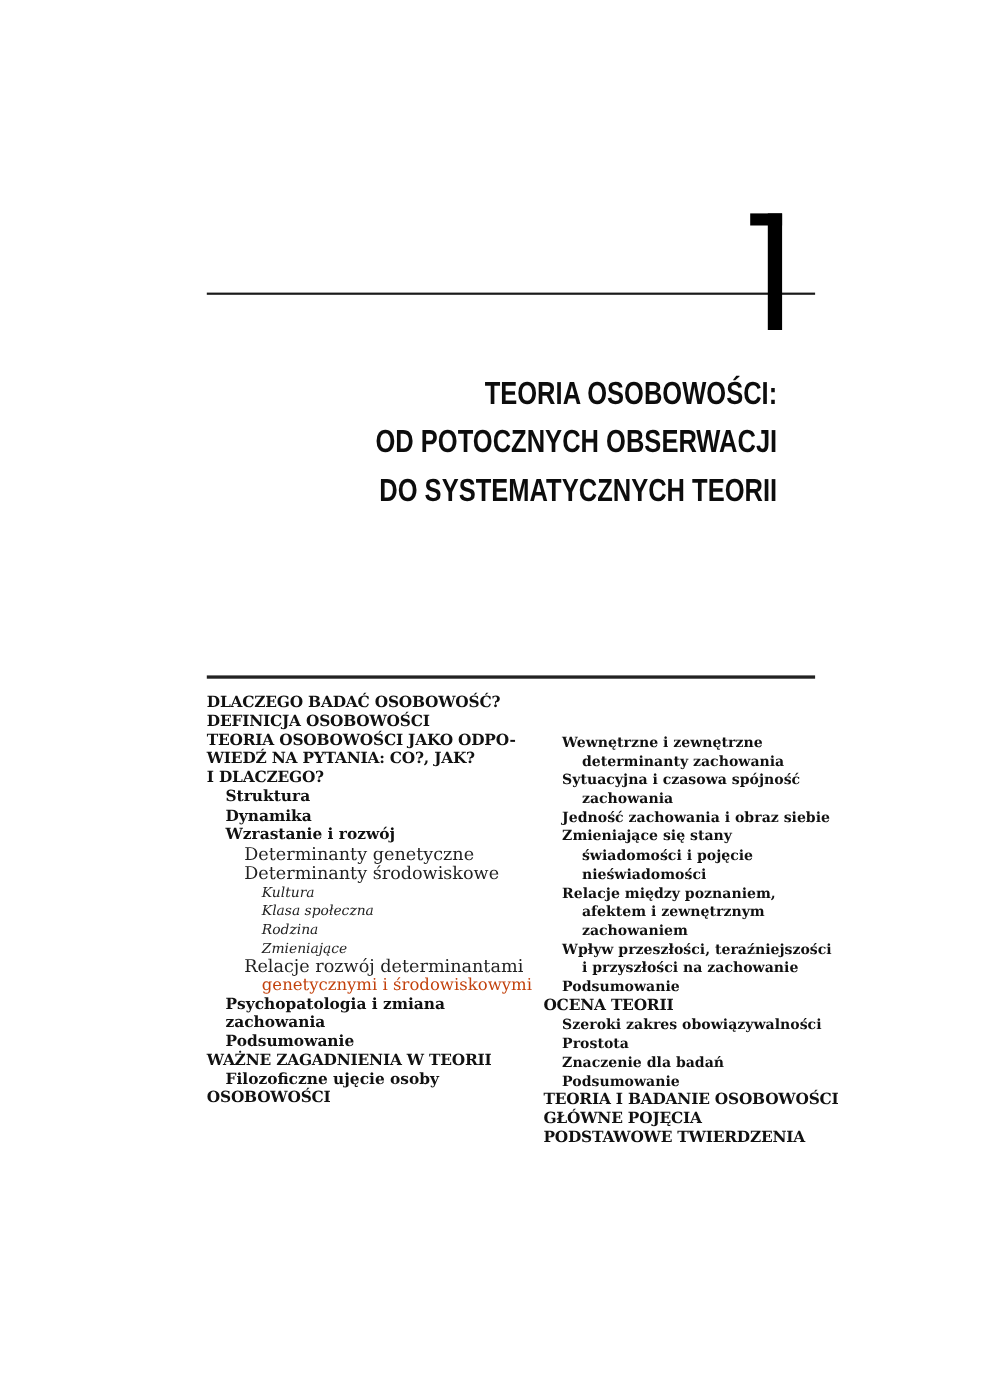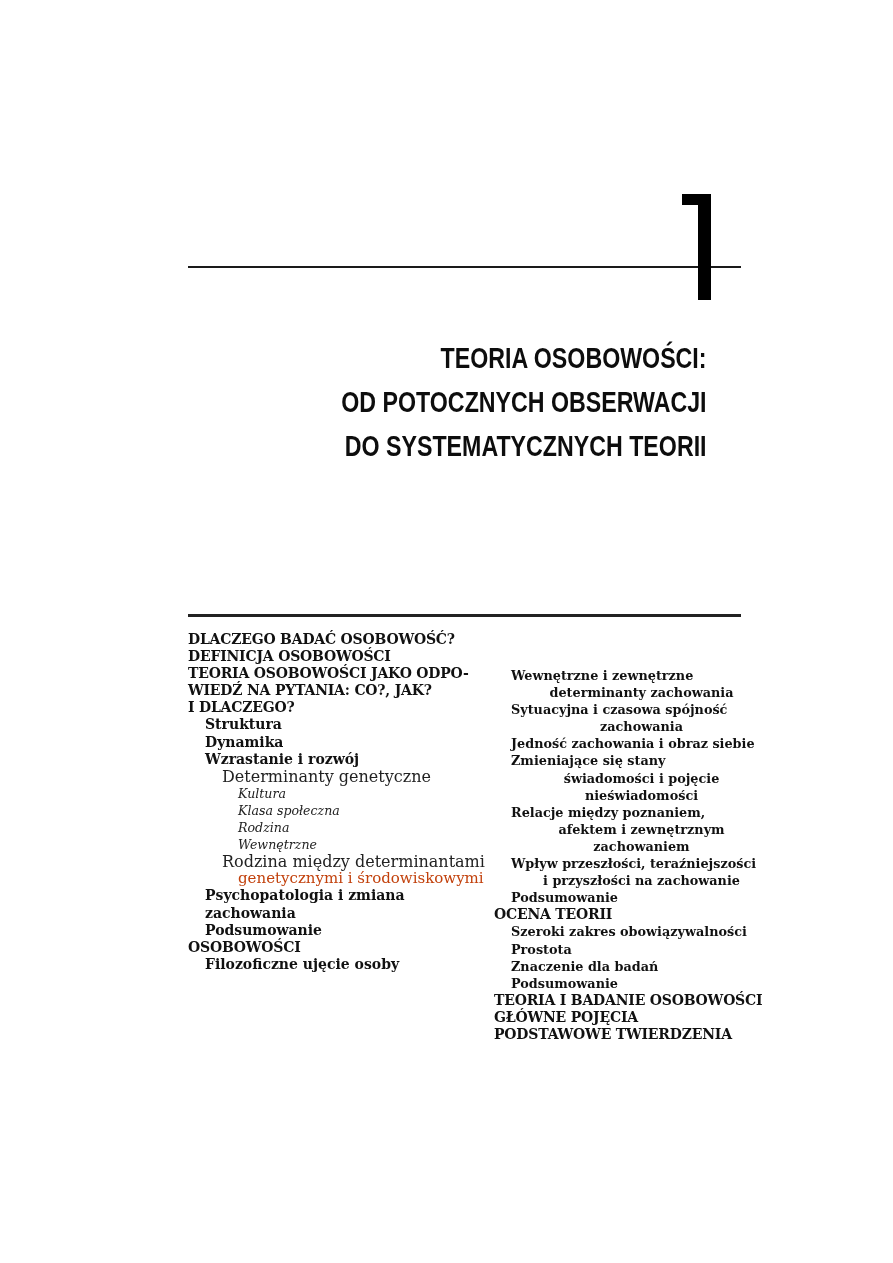--- a/index.html
+++ b/index.html
@@ -49,31 +49,33 @@
   <div class="toc" id="toc-left">
     <div class="e h">DLACZEGO BADAĆ OSOBOWOŚĆ?</div>
     <div class="e h">DEFINICJA OSOBOWOŚCI</div>
     <div class="e h">TEORIA OSOBOWOŚCI JAKO ODPO-</div>
     <div class="e h">WIEDŹ NA PYTANIA: CO?, JAK?</div>
     <div class="e h">I DLACZEGO?</div>
     <div class="e l1">Struktura</div>
     <div class="e l1">Dynamika</div>
     <div class="e l1">Wzrastanie i rozwój</div>
     <div class="e l2">Determinanty genetyczne</div>
+    <div class="e l2">Determinanty środowiskowe</div>
     <div class="e l3">Kultura</div>
     <div class="e l3">Klasa społeczna</div>
     <div class="e l3">Rodzina</div>
-    <div class="e l3">Wewnętrzne</div>
-    <div class="e l2">Rodzina między determinantami</div>
+    <div class="e l3">Zmieniające</div>
+    <div class="e l2">Relacje rozwój determinantami</div>
     <div class="e c2">genetycznymi i środowiskowymi</div>
     <div class="e l1">Psychopatologia i zmiana</div>
     <div class="e l1">zachowania</div>
     <div class="e l1">Podsumowanie</div>
+    <div class="e h">WAŻNE ZAGADNIENIA W TEORII</div>
+    <div class="e l1">Filozoficzne ujęcie osoby</div>
     <div class="e h">OSOBOWOŚCI</div>
-    <div class="e l1">Filozoficzne ujęcie osoby</div>
   </div>
 
   <div class="toc" id="toc-right">
     <div class="e l1">Wewnętrzne i zewnętrzne</div>
     <div class="e l1 c1">determinanty zachowania</div>
     <div class="e l1">Sytuacyjna i czasowa spójność</div>
     <div class="e l1 c1">zachowania</div>
     <div class="e l1">Jedność zachowania i obraz siebie</div>
     <div class="e l1">Zmieniające się stany</div>
     <div class="e l1 c1">świadomości i pojęcie</div>
@@ -91,16 +93,16 @@
     <div class="e l1">Podsumowanie</div>
     <div class="e h">TEORIA I BADANIE OSOBOWOŚCI</div>
     <div class="e h">GŁÓWNE POJĘCIA</div>
     <div class="e h">PODSTAWOWE TWIERDZENIA</div>
   </div>
 
 </div>
 
 <style>
   
-  #toc-right .c1 { padding-left:35px;text-align:center; }
+  #toc-right .c1 { padding-left:35px; }
   #toc-right .l1 { font-weight:600; font-size:12.8px; }
   #toc-left .l1 { font-size:14px; }
 </style>
 
 </body></html>

